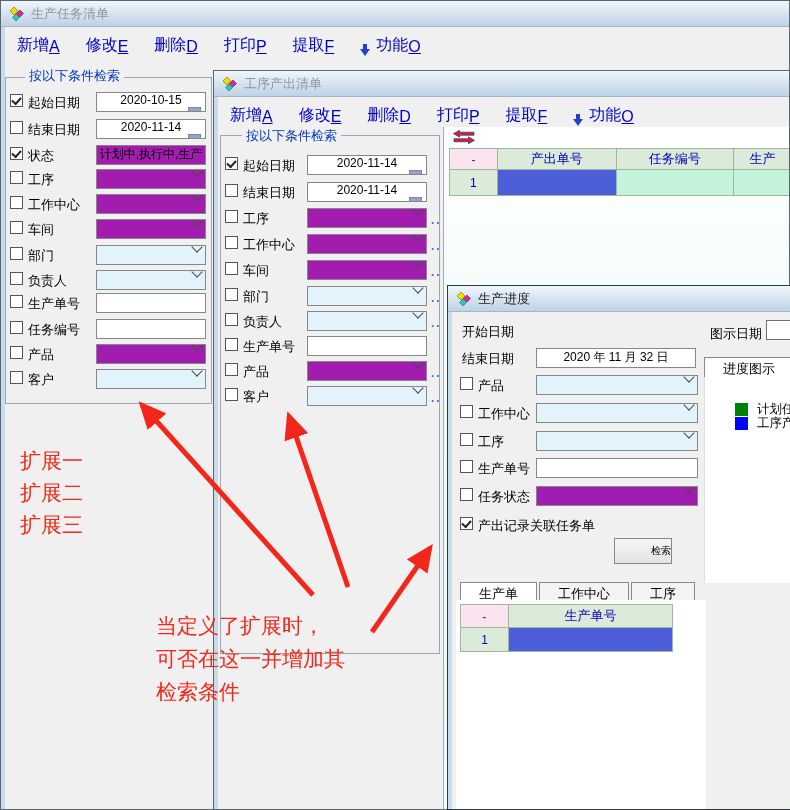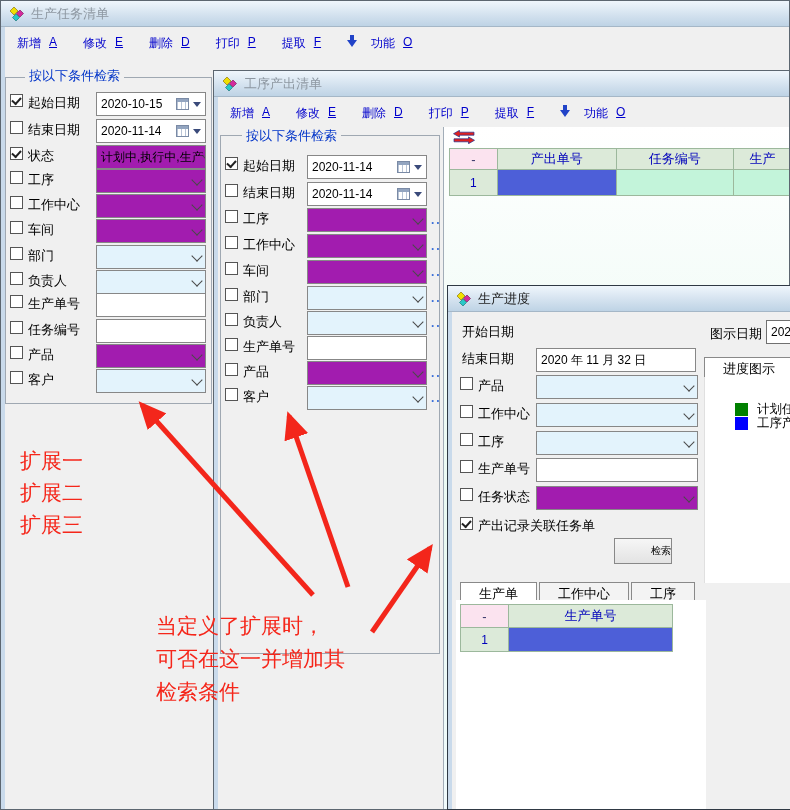--- a/index.html
+++ b/index.html
@@ -10,32 +10,32 @@
     -webkit-font-smoothing:antialiased;
   }
   .win { position:absolute; background:#f0f0f0; border:1px solid #5c6670; overflow:hidden; box-sizing:border-box; }
   .lstrip { position:absolute; left:0; top:26px; bottom:0; width:4px; background:#c9daeb; }
   .titlebar { position:absolute; left:0; top:0; right:0; height:26px;
     background:linear-gradient(180deg,#eff6fc,#d4e2ef 55%,#bed3e5);
     border-bottom:1px solid #a5b7c7; display:flex; align-items:center; gap:6px; padding:0 8px; box-sizing:border-box; }
   .title { font-size:13px; color:#8d97a1; white-space:nowrap; }
   .win.active .title { color:#1c1c1c; }
   .toolbar { position:absolute; top:34px; left:16px; display:flex; align-items:center; white-space:nowrap; }
-  .tbtn { margin-right:26px; font-size:12px; color:#0000cc; cursor:default; display:flex; align-items:flex-start;gap:8px; }
+  .tbtn { margin-right:26px; font-size:16px; color:#0000cc; cursor:default; display:flex; align-items:flex-end; }
   .tbtn u { text-decoration:underline; }
   .dnarr { margin-right:6px; display:inline-block; }
   .legend { position:absolute; font-size:13px; color:#0033c8; background:#f0f0f0; padding:0 4px; z-index:2; white-space:nowrap; }
   .panel { position:absolute; border:1px solid #9fa8b2; z-index:1; }
   .frow { position:absolute; left:0; right:0; height:20px; }
   .cb { position:absolute; left:4px; top:2px; width:13px; height:13px; background:#fff; border:1px solid #555; box-sizing:border-box; }
   .cb[data-checked="true"]::after { content:""; position:absolute; left:1px; top:2px; width:7px; height:4px;
     border-left:2px solid #222; border-bottom:2px solid #222; transform:rotate(-48deg); }
   .flab { position:absolute; left:22px; top:2px; font-size:13px; color:#000; white-space:nowrap; }
   .ctl { position:absolute; top:0; height:20px; box-sizing:border-box; border:1px solid #878787; background:#fff;
-    font-size:12px; display:flex; align-items:center; padding:11px 4px; overflow:hidden; white-space:nowrap; }
+    font-size:12px; display:flex; align-items:center; padding:0 4px; overflow:hidden; white-space:nowrap;flex-direction:column; }
   .w1panel .ctl { left:90px; width:110px; }
   .w2panel .ctl { left:86px; width:120px; }
   .pink { background:#a21caf;text-align:right; }
   .blue { background:#e3f3fc; }
   .chev { margin-left:auto; flex:none; width:7px; height:7px; border-right:1.5px solid #4a4a4a; border-bottom:1.5px solid #4a4a4a; transform:rotate(45deg); margin-top:-3px; }
   .calicon { margin-left:auto; flex:none; width:13px; height:12px; border:1px solid #7a8aa5; box-sizing:border-box; background-color:#fff;
     background-image:linear-gradient(#93a5c0 0 3px, rgba(0,0,0,0) 3px),
       repeating-linear-gradient(90deg,#b8c4d6 0 1px, rgba(0,0,0,0) 1px 4px); }
   .tri { flex:none; width:0; height:0; border:4px solid transparent; border-top:5px solid #3a4a7a; margin-left:4px; margin-top:5px; }
   .ellip { position:absolute; left:210px; top:5px; color:#3a6fd8; font-size:12px; font-weight:bold; letter-spacing:2px; }

